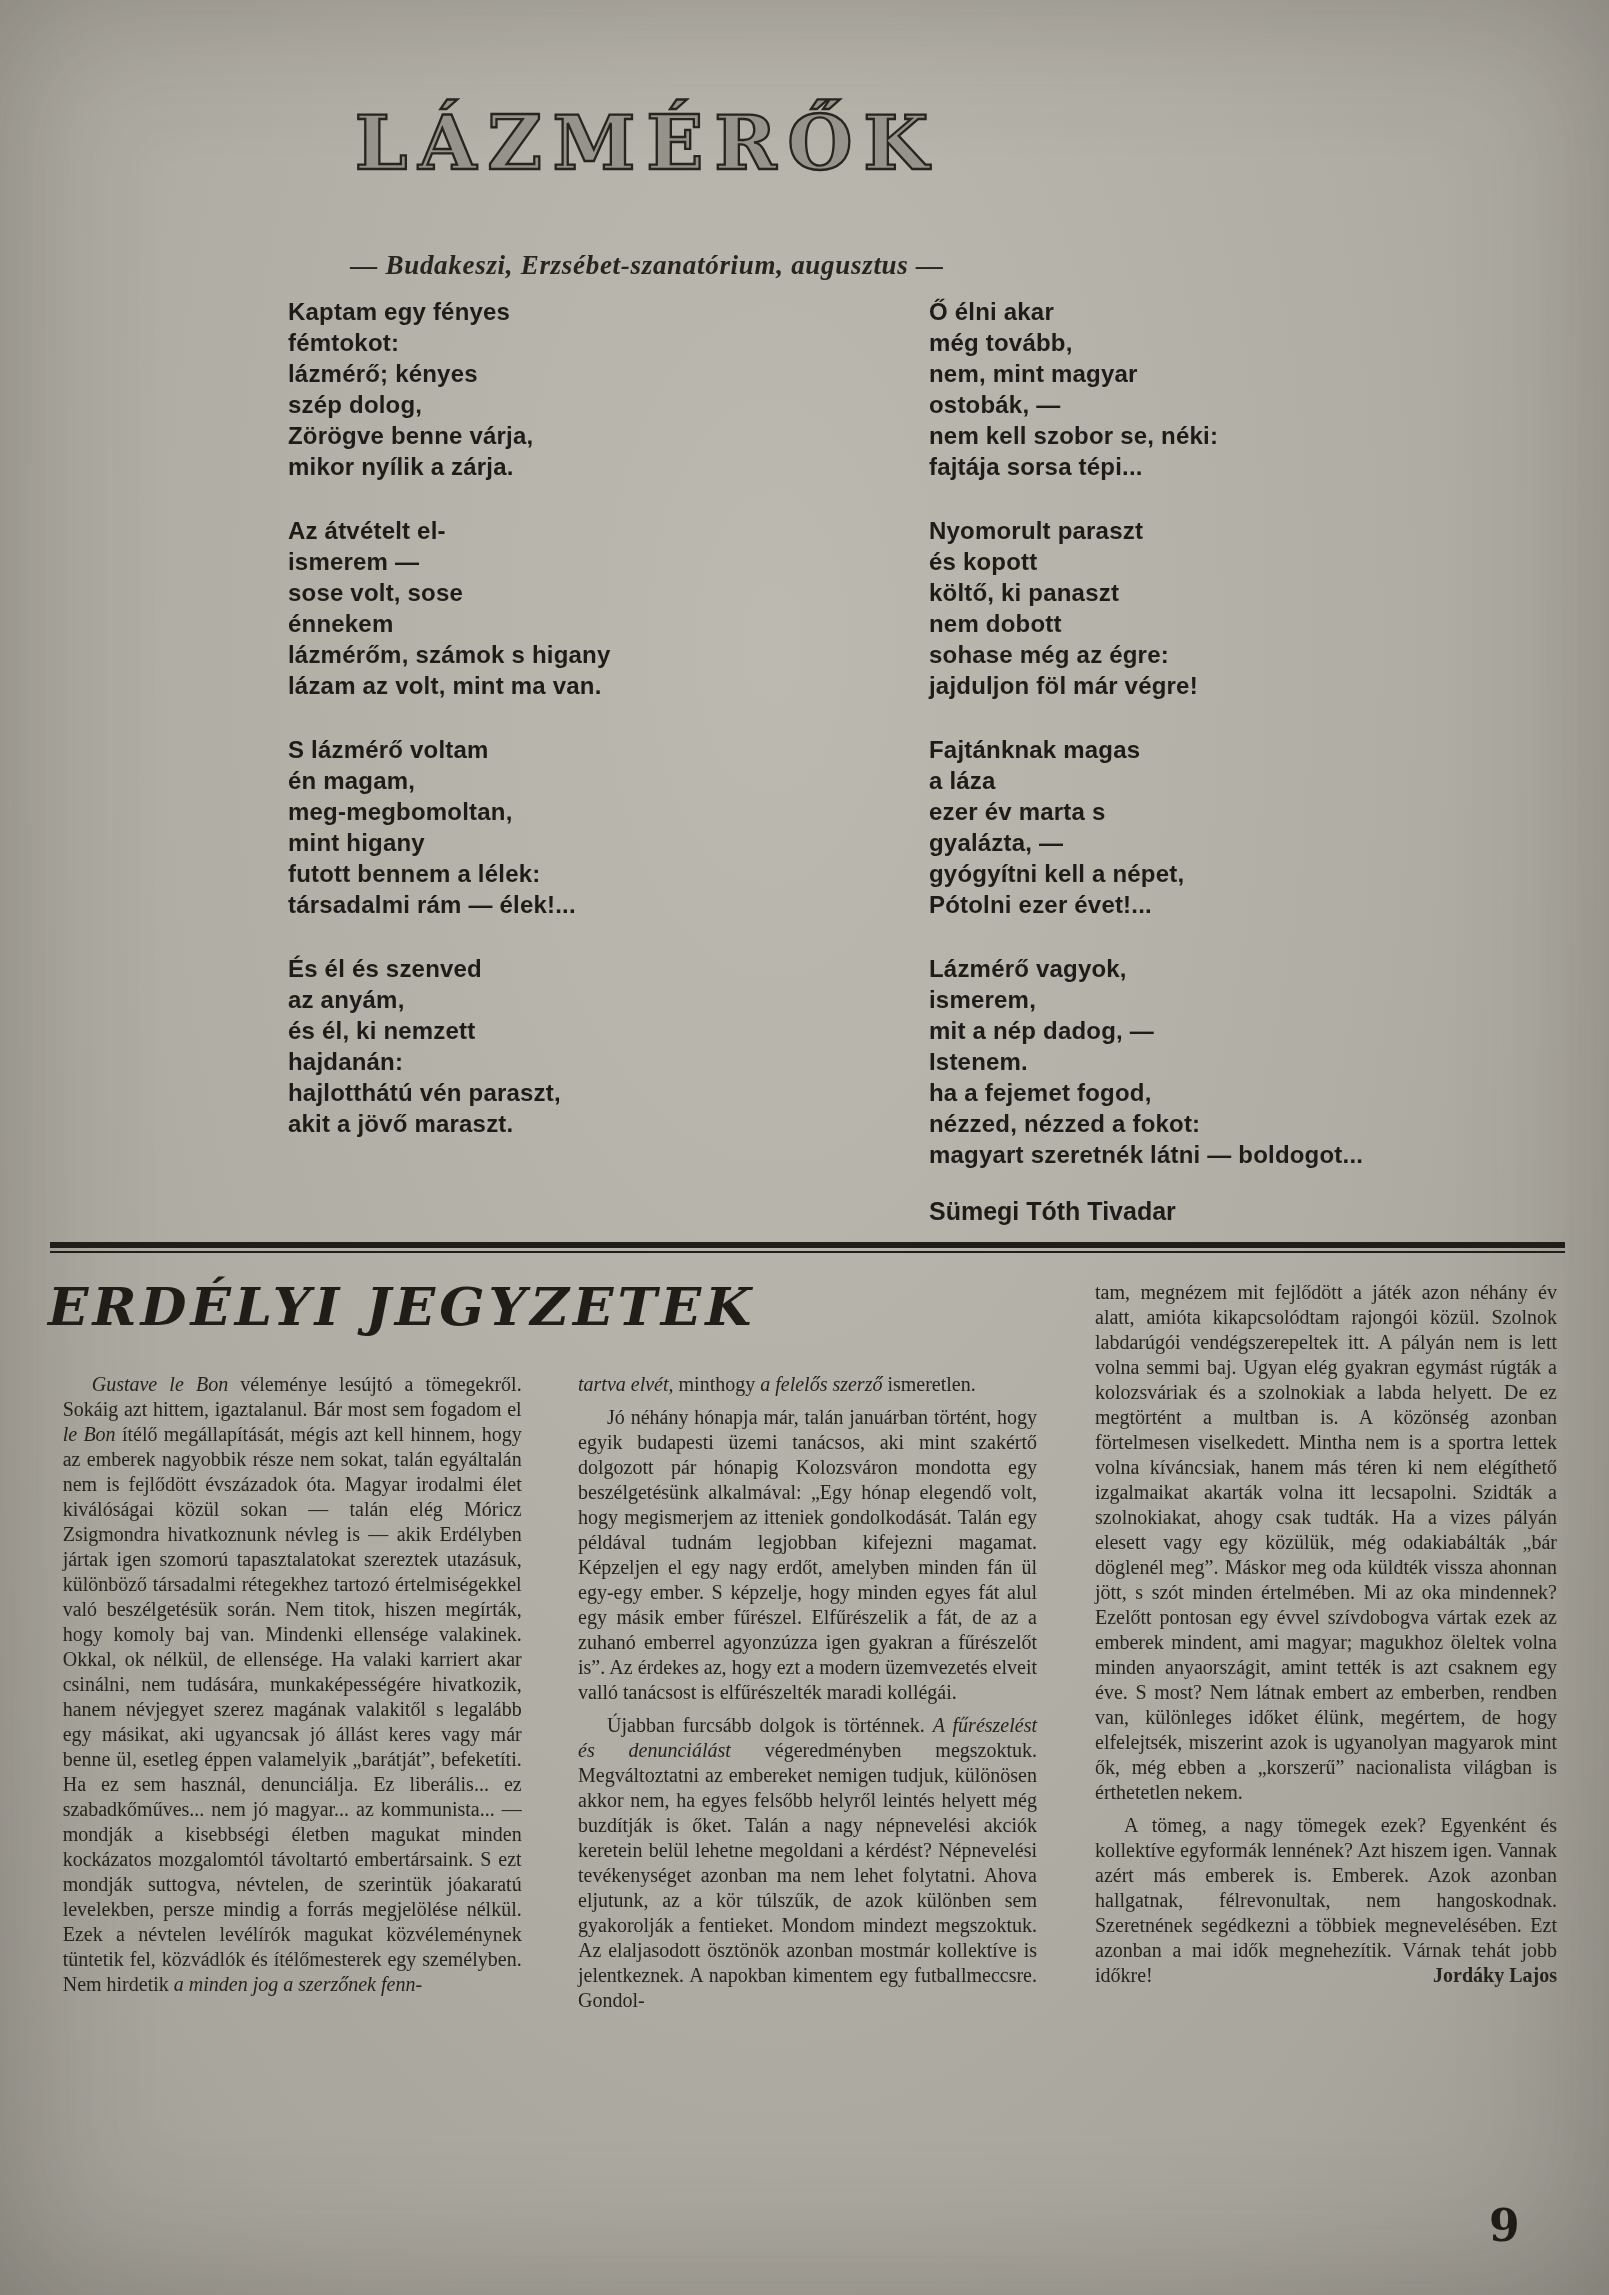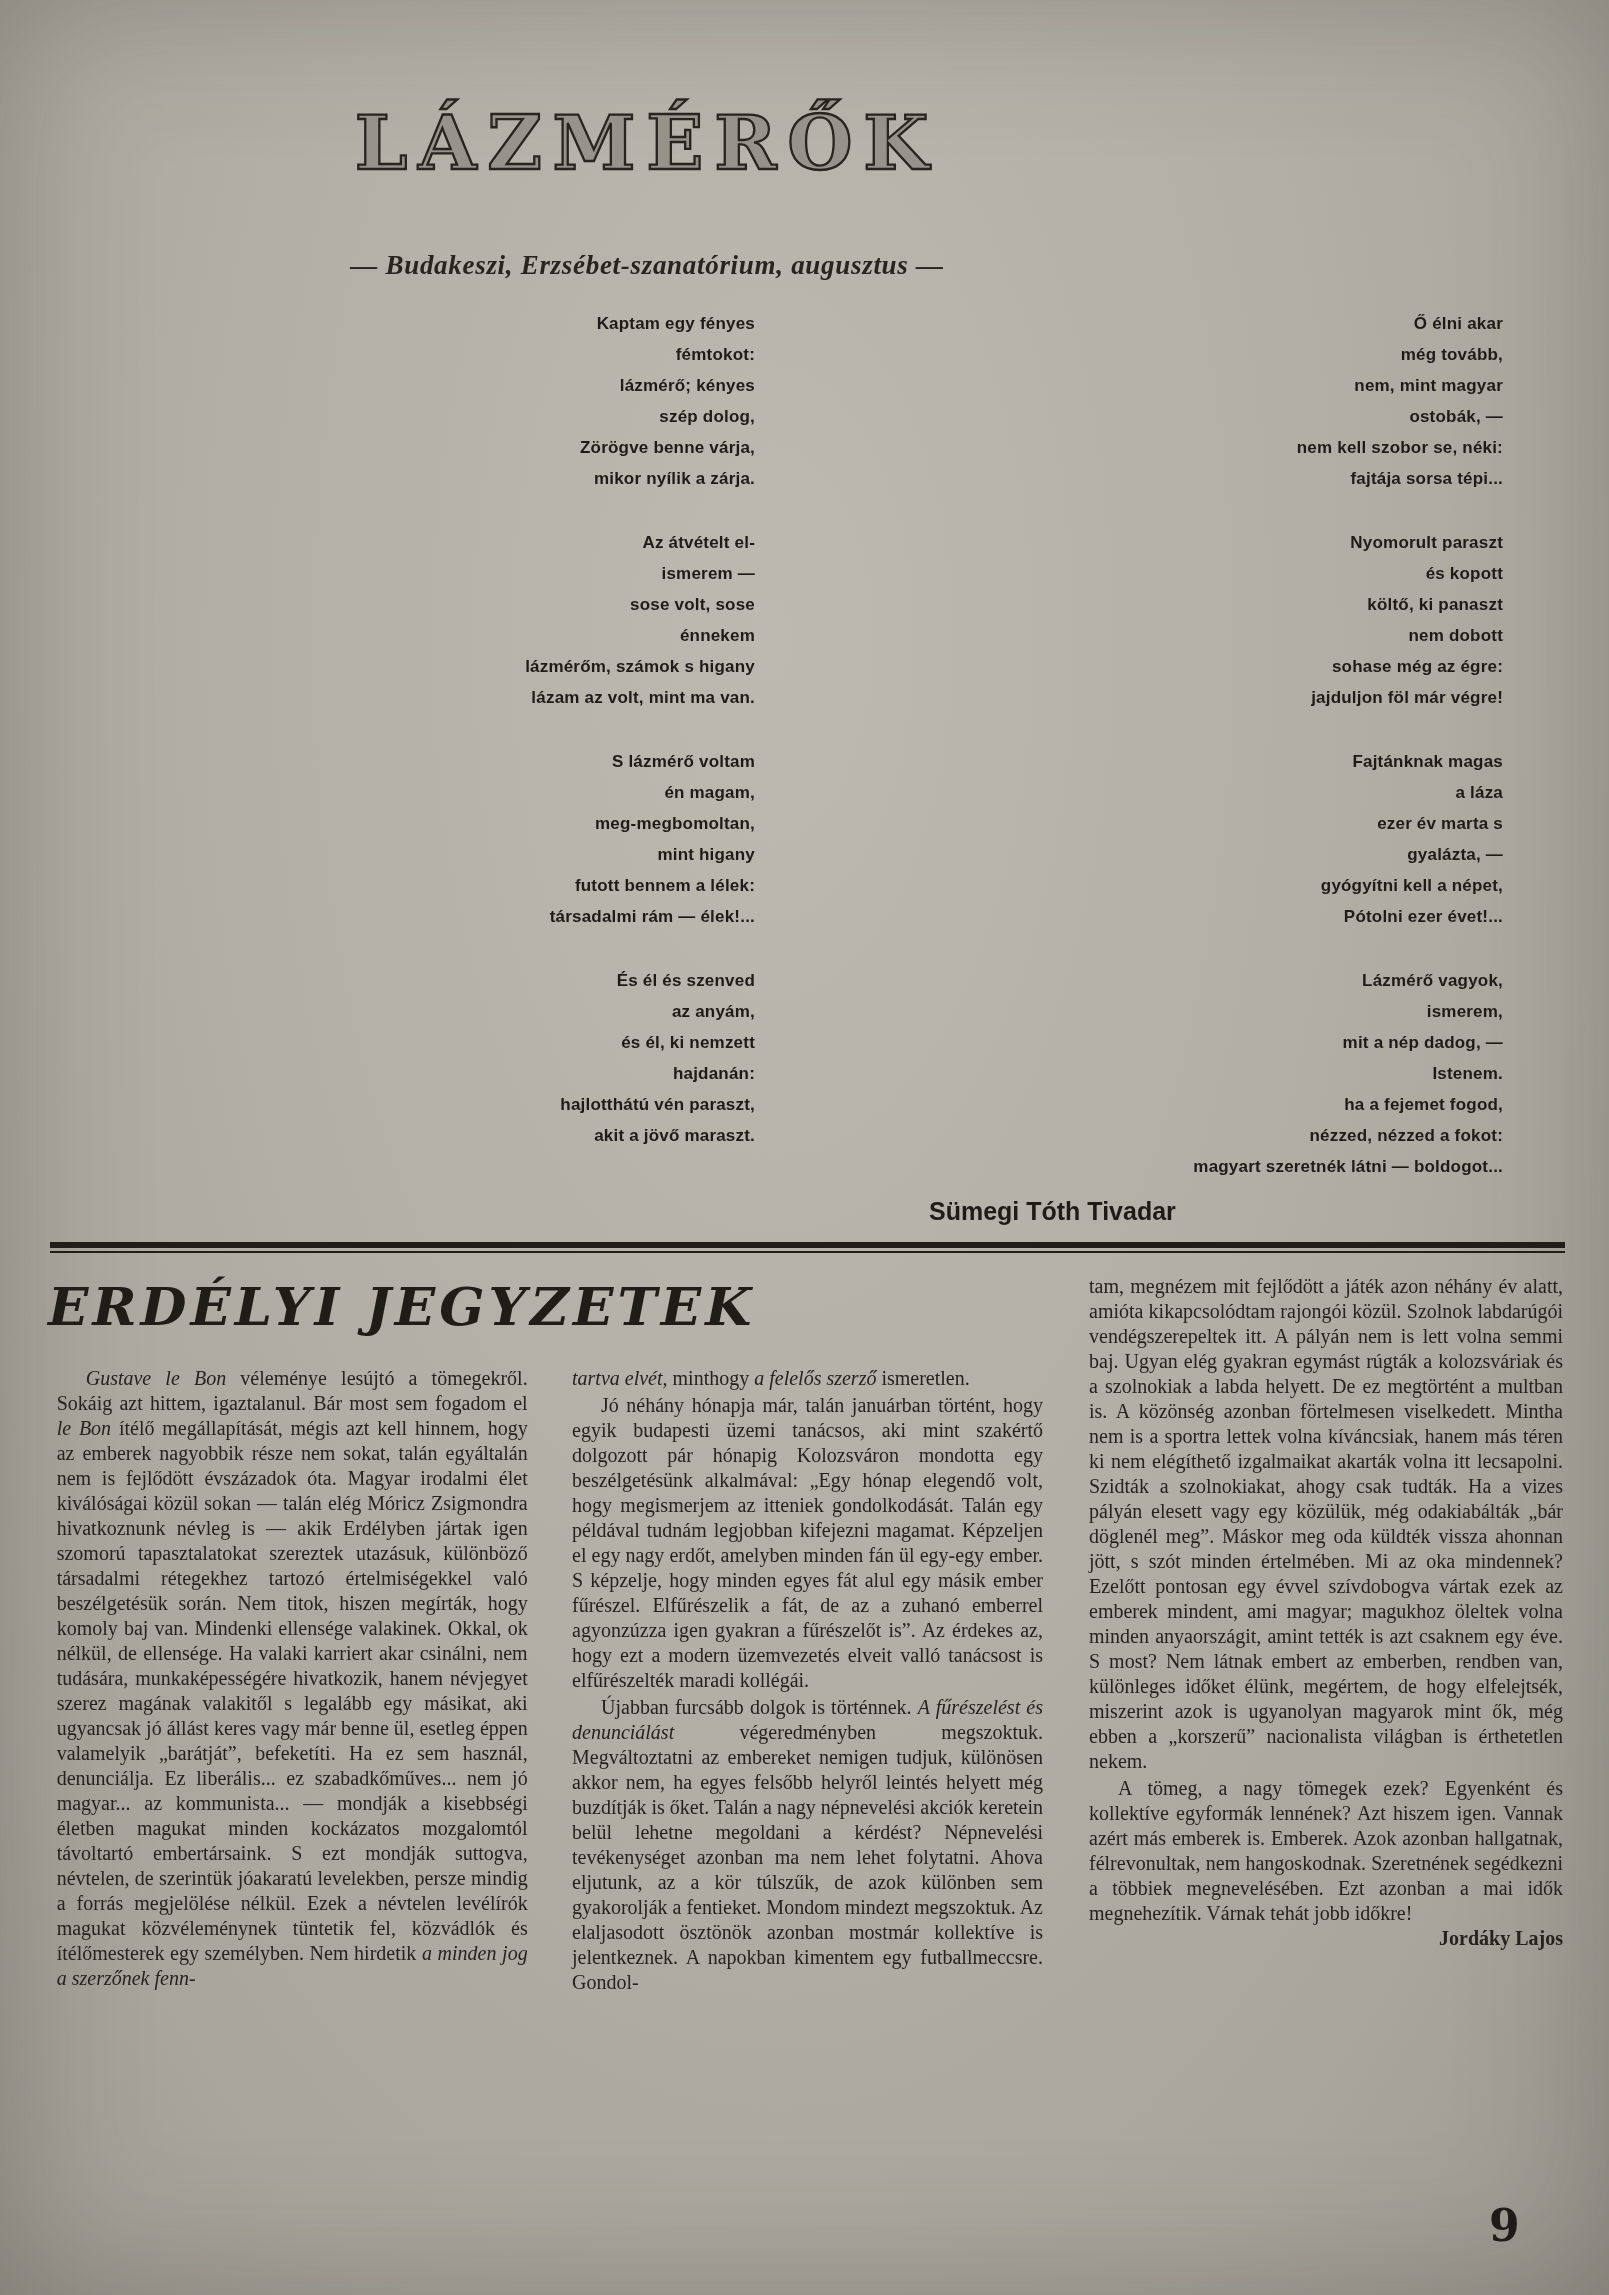--- a/index.html
+++ b/index.html
@@ -13,23 +13,23 @@
   .title {
     position:absolute; top:99px; left:180px; width:934px; text-align:center;
     font-family:"DejaVu Serif", serif; font-weight:700; font-size:75px; letter-spacing:10.7px;
     color:#96938a; -webkit-text-stroke:2.3px #26251f;
   }
   .subtitle {
     position:absolute; top:250px; left:180px; width:934px; text-align:center;
     font-style:italic; font-weight:600; font-size:27px; letter-spacing:0.7px; color:#26251f;
   }
   .poem-col {
-    position:absolute; top:308px;
+    position:absolute; top:296px;
     font-family:"Liberation Sans", sans-serif; font-weight:700;
-    font-size:17px; line-height:31px; letter-spacing:0.2px; color:#1d1c18;text-align:right;
+    font-size:24px; line-height:31px; letter-spacing:0.2px; color:#1d1c18;
   }
   .poem-left  { left:288px;  width:467px; }
   .poem-right { left:929px; width:574px; }
   .stanza { margin-bottom:33px; }
   .poem-signature {
     position:absolute; top:1197px; left:929px; width:547px; text-align:left;
     font-family:"Liberation Sans", sans-serif; font-weight:700; font-size:25px; color:#1d1c18;
   }
   .rule {
     position:absolute; top:1242px; left:50px; width:1515px; height:11.3px;
@@ -38,21 +38,21 @@
   .article { position:absolute; top:1272px; left:48px; width:1519px; height:1001px; }
   .article-heading {
     position:absolute; top:2.7px; left:0; width:1001px; text-align:left;
     font-family:"DejaVu Serif", serif; font-style:italic; font-weight:700;
     font-size:53px; letter-spacing:4px; color:#1e1d18;
   }
   .col { position:absolute; font-size:20px; line-height:25px; text-align:justify; color:#24231d; }
   .col1 { left:6.7px;   top:92px; width:475px; }
   .col2 { left:522px;  top:92px; width:475px; }
   .col3 { left:1039px; top:0;     width:478px; }
-  .article-par { margin:2px; }
+  .article-par { margin:8px; }
   .article-par.indent { text-indent:29px; }
   .it { font-style:italic; }
   .bd { font-weight:700; }
   .sig-right { float:right; font-weight:700; }
   .page-number {
     position:absolute; top:2200px; left:1489px;
     font-family:"DejaVu Serif", serif; font-weight:700; font-size:44px; color:#1d1c18;
   }
 </style>
 </head>

